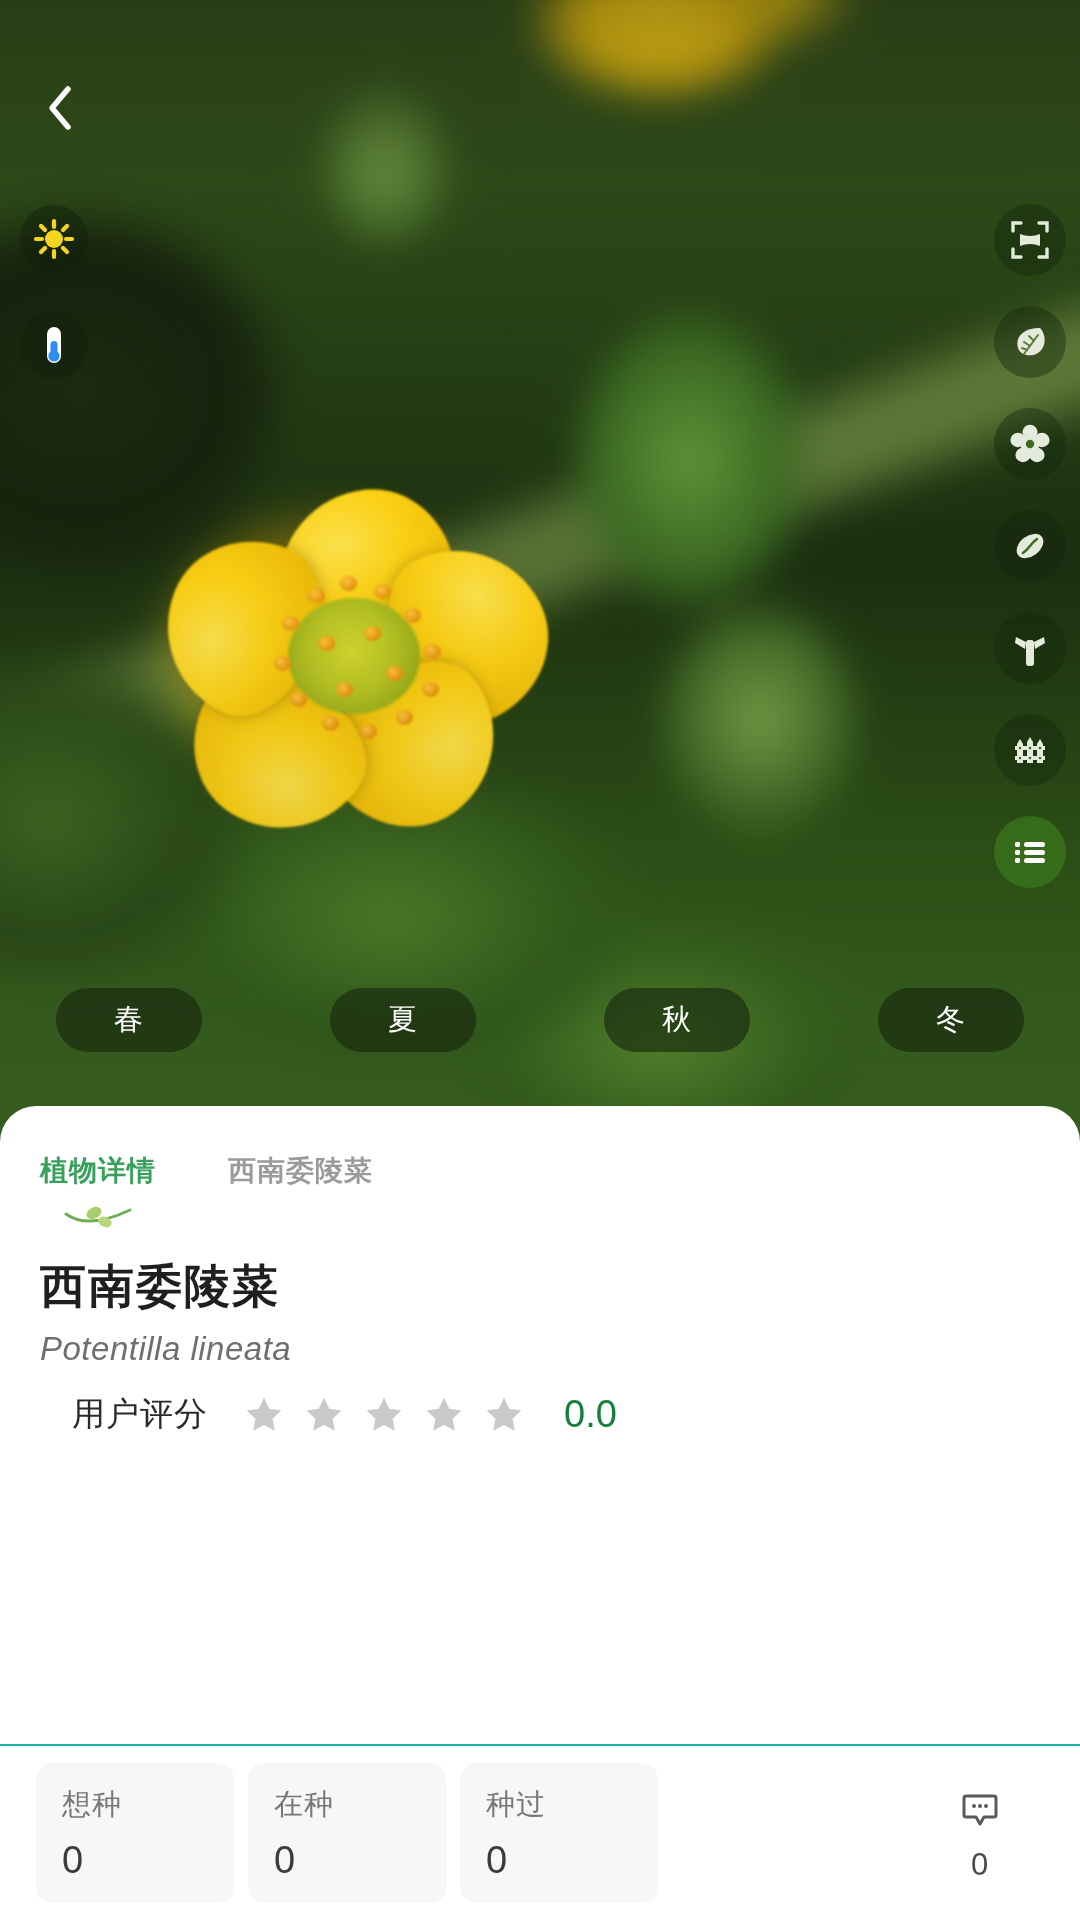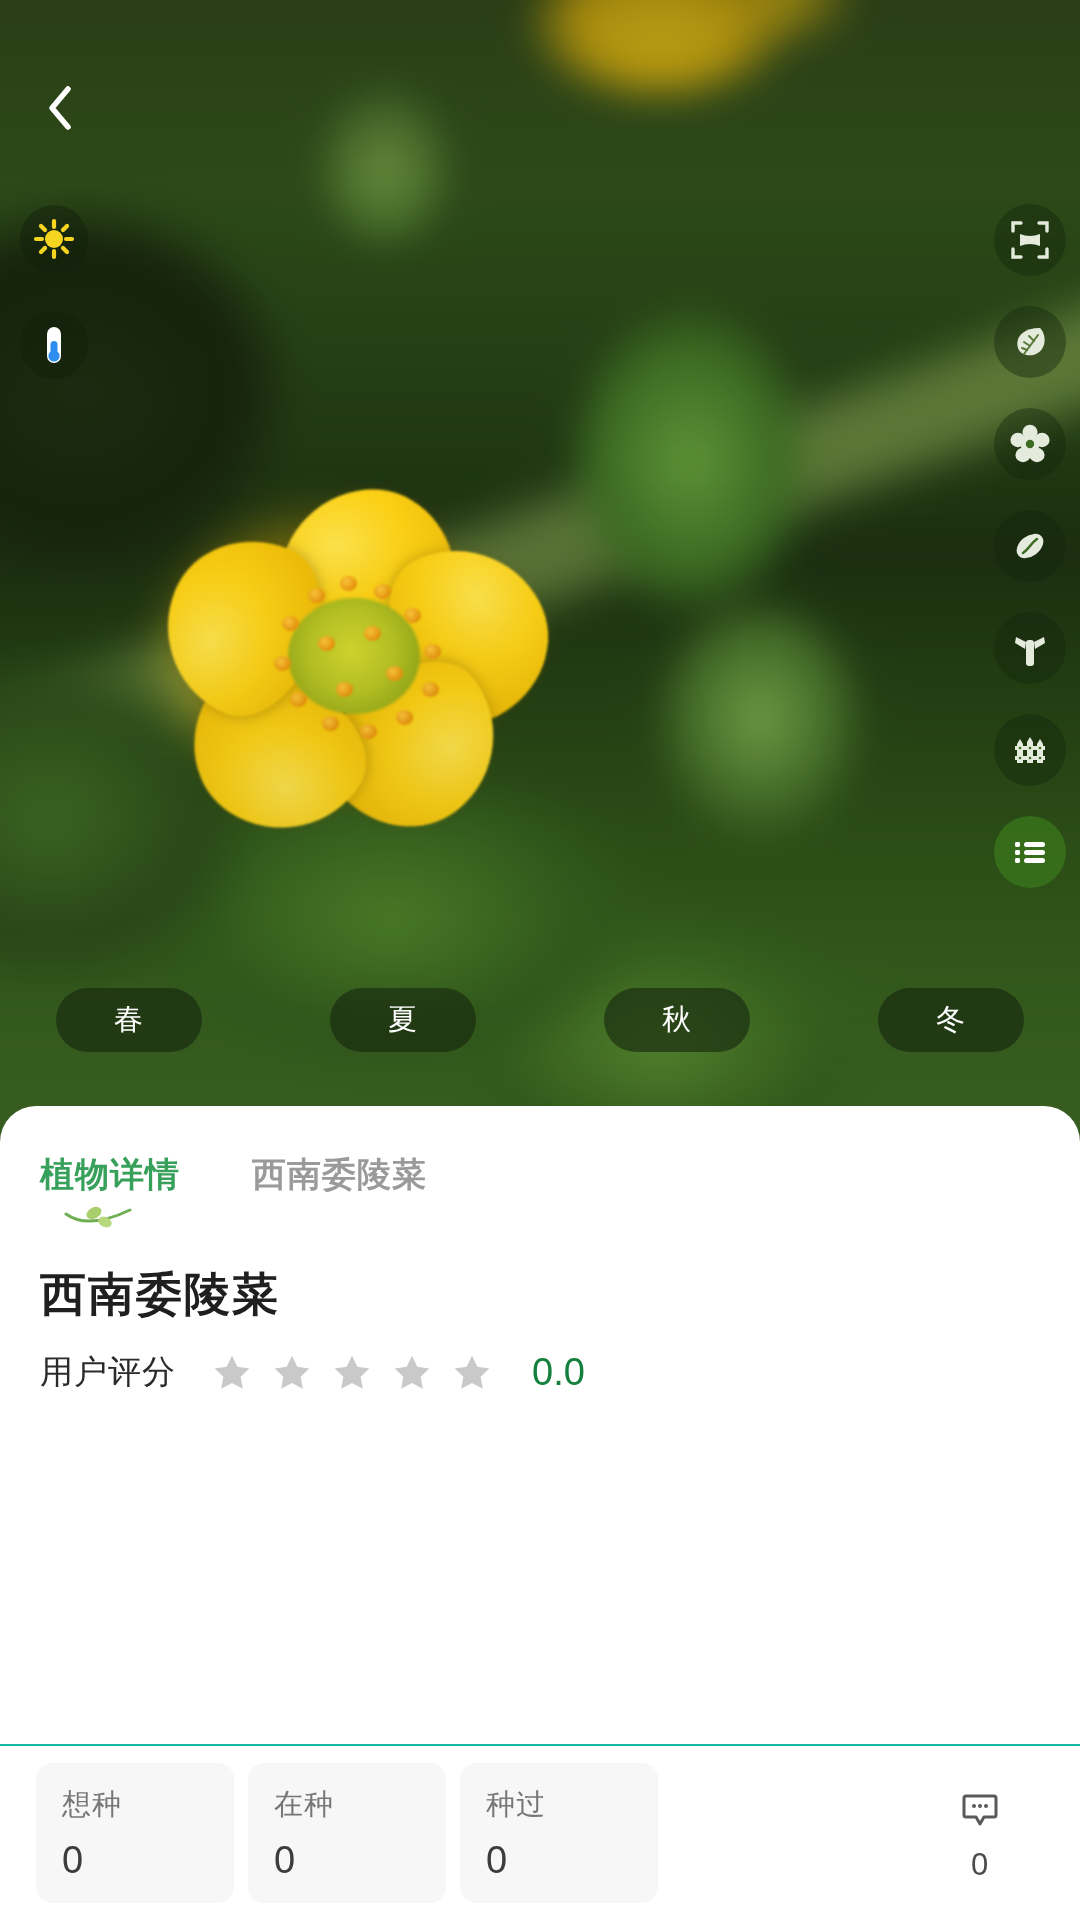--- a/index.html
+++ b/index.html
@@ -113,29 +113,29 @@
     display: flex; align-items: center; justify-content: center;
   }
 
   
   .sheet {
     position: absolute; left: 0; top: 1106px; width: 1080px; height: 814px;
     background: #ffffff; border-radius: 36px 36px 0 0;
   }
   .tabs { display: flex; align-items: flex-end; padding: 46px 0 0 40px; }
   .tab { position: relative; margin-right: 72px; }
-  .tab-label { font-size: 34px; color: #9a9a9a; font-weight: bold; letter-spacing: 1px; }
+  .tab-label { font-size: 28px; color: #9a9a9a; font-weight: bold; letter-spacing: 1px; }
   .tab.active .tab-label { color: #37a05a; }
   .tab-ind { position: absolute; left: 22px; top: 52px; width: 72px; height: 24px; }
 
   .name-block { padding: 66px 0 0 40px; }
   .cn-name { font-size: 46px; font-weight: bold; color: #1f1f1f; letter-spacing: 2px; }
   .sci-name { font-size: 33px; font-style: italic; color: #6f6f6f; margin-top: 12px; letter-spacing: 0.5px; }
 
-  .rating-row { display: flex; align-items: center; margin-top: 24px; }
+  .rating-row { display: flex; align-items: center; margin-top: 24px; margin-left: 32px; }
   .rating-label { font-size: 33px; color: #2a2a2a; letter-spacing: 1px; }
   .stars { display: flex; margin-left: 34px; }
   .stars svg { margin-right: 16px; }
   .rating-val { font-size: 38px; color: #15803d; margin-left: 22px; }
 
   
   .bottom-bar {
     position: absolute; left: 0; bottom: 0; width: 1080px; height: 176px;
     background: #ffffff; border-top: 2px solid #14b8a6;
     display: flex; align-items: center; padding: 0 36px;
@@ -330,20 +330,21 @@
           <ellipse cx="43" cy="18" rx="7" ry="5" fill="#b7d87c" transform="rotate(24 43 18)"></ellipse>
         </svg>
       </div>
       <div class="tab">
         <div class="tab-label">西南委陵菜</div>
       </div>
     </div>
 
     <div class="name-block">
       <div class="cn-name">西南委陵菜</div>
+      <div class="sci-name">Potentilla lineata</div>
 
       <div class="rating-row">
         <div class="rating-label">用户评分</div>
         <div class="stars">
           <svg width="44" height="44" viewBox="0 0 24 24">
               <path d="M12 2.6l2.9 6 6.6.9-4.8 4.6 1.2 6.5L12 17.5 6.1 20.6l1.2-6.5L2.5 9.5l6.6-.9z" fill="#c9c9c9"></path>
             </svg>
           <svg width="44" height="44" viewBox="0 0 24 24">
               <path d="M12 2.6l2.9 6 6.6.9-4.8 4.6 1.2 6.5L12 17.5 6.1 20.6l1.2-6.5L2.5 9.5l6.6-.9z" fill="#c9c9c9"></path>
             </svg>

